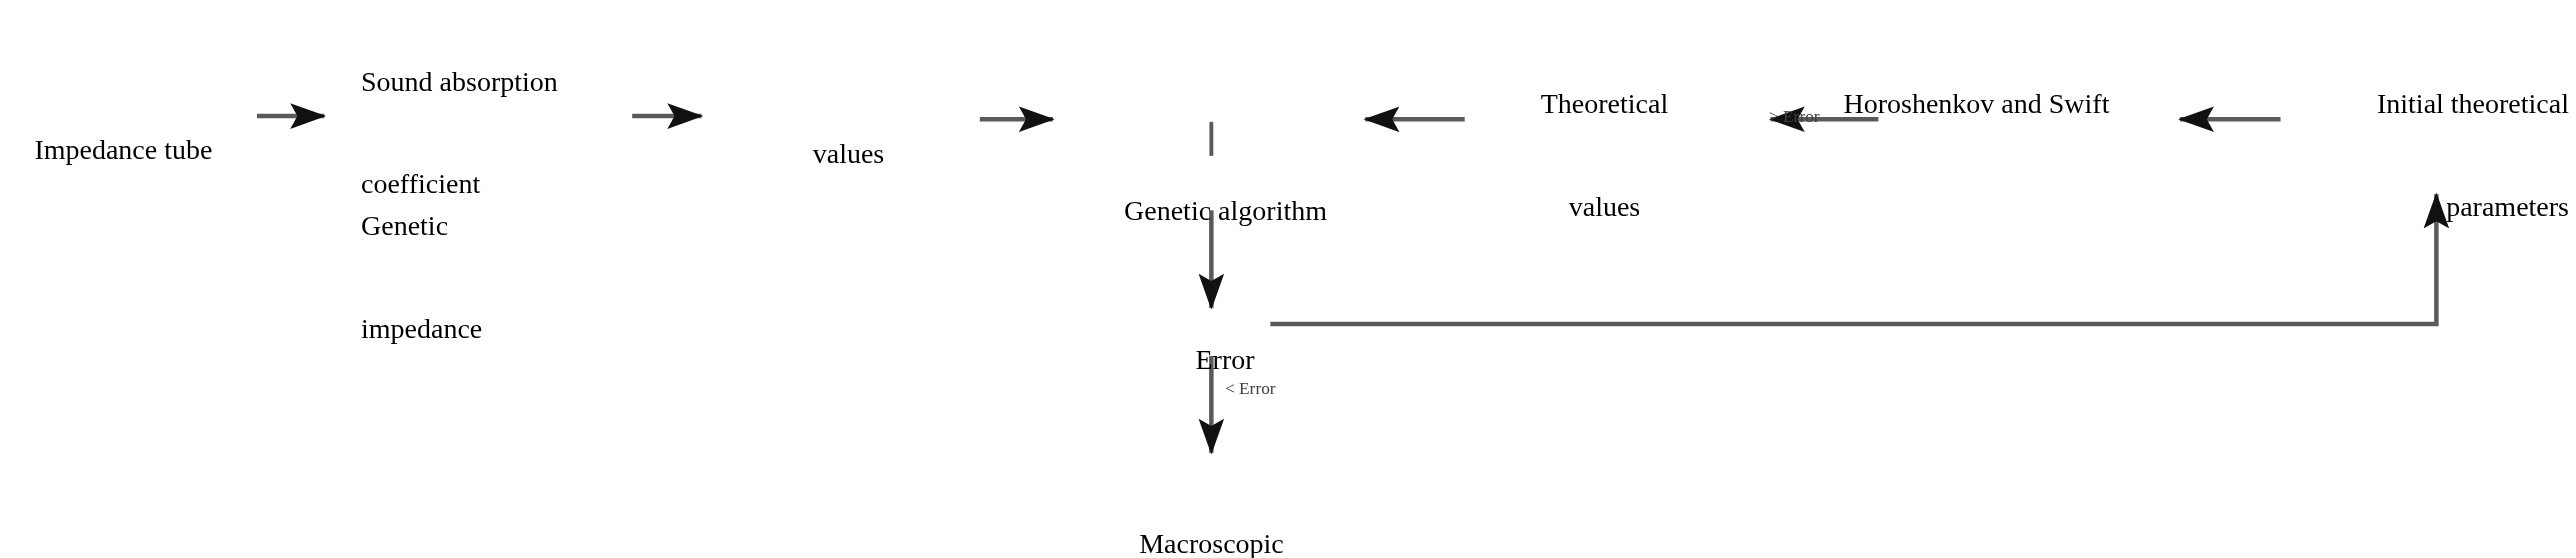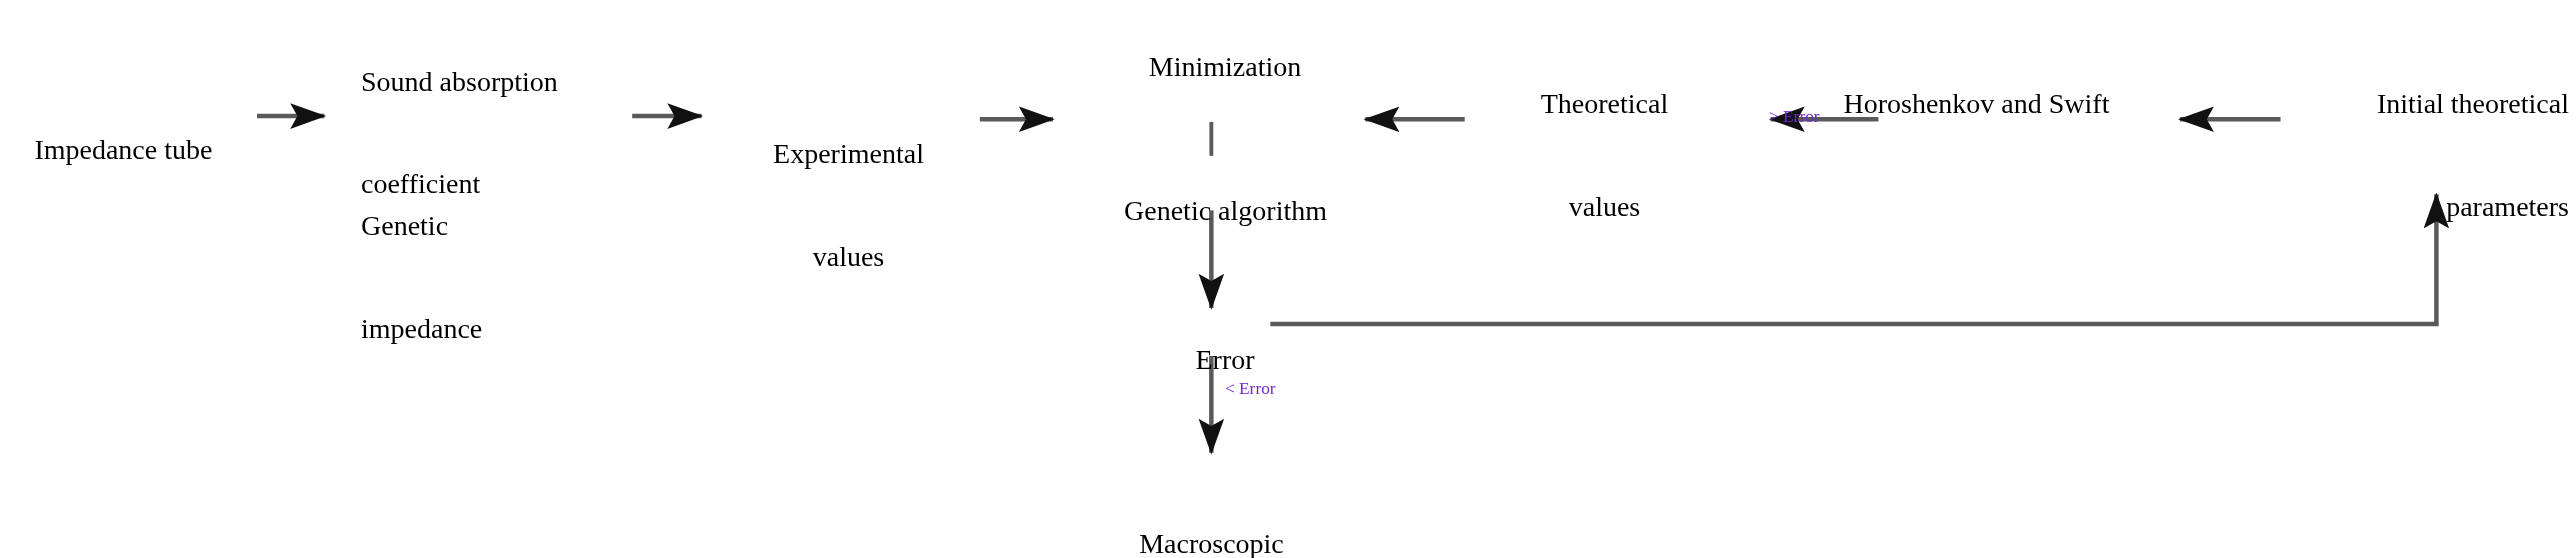--- a/index.html
+++ b/index.html
@@ -24,21 +24,21 @@
     white-space: pre;
   }
   .node.center { text-align: center; }
   .node.left   { text-align: left; }
   .node.right  { text-align: right; }
 
   .edge-label {
     position: absolute;
     font-size: 17.3px;
     line-height: 1;
-    color: #6d28d9;
+    color: #404040;
     white-space: pre;
     font-family: "Liberation Serif", "DejaVu Serif", serif;
   }
 
   svg.wires {
     position: absolute;
     left: 0;
     top: 0;
     width: 2576px;
     height: 558px;
@@ -95,27 +95,23 @@
     <div>Sound absorption</div>
     <div>coefficient</div>
   </div>
 
   <div class="node left" style="left:361px; top:141px; width:276px;">
     <div>Genetic</div>
     <div>impedance</div>
   </div>
 
   <div class="node center" style="left:720px; top:69px; width:257px;">
-    <div>Experimental</div>
     <div>values</div>
   </div>
 
-  <div class="node center" style="left:1073px; top:16px; width:276px;">
-    <span>Minimization</span>
-  </div>
 
   <div class="node center" style="left:1051px; top:160px; width:321px;">
     <span>Genetic algorithm</span>
   </div>
 
   <div class="node center" style="left:1476px; top:19px; width:257px;">
     <div>Theoretical</div>
     <div>values</div>
   </div>
 

